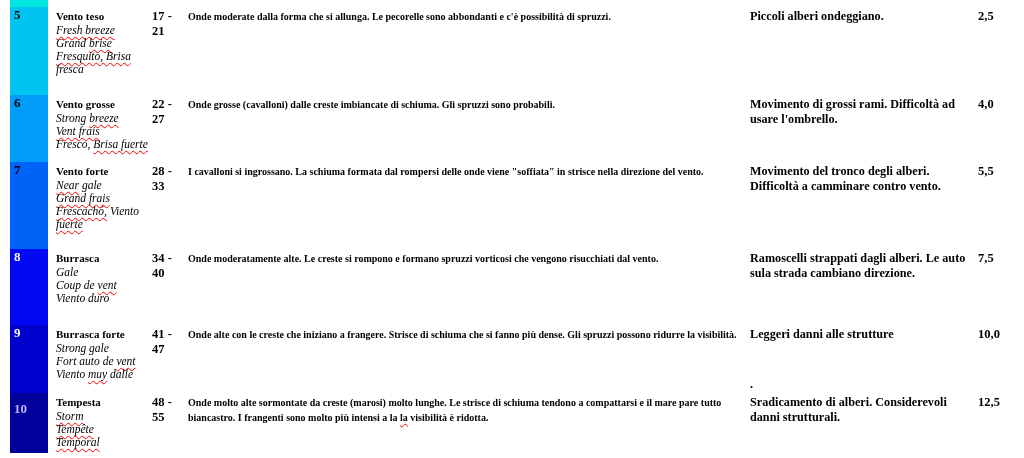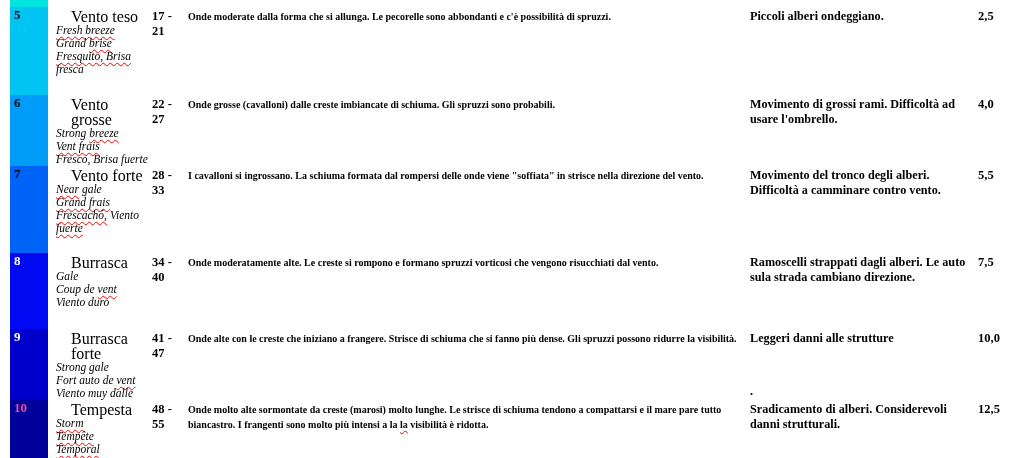--- a/index.html
+++ b/index.html
@@ -7,21 +7,21 @@
   body {
     width:1024px; height:458px; overflow:hidden;
     font-family:"Liberation Serif","DejaVu Serif",serif;
   }
   .page { position:relative; width:1024px; height:458px; background:#ffffff; }
   table.beaufort { border-collapse:collapse; table-layout:fixed; position:absolute; left:10px; top:0; }
   td { vertical-align:top; overflow:hidden; }
   .force-cell { }
   .force-num { display:block; padding:1px 0 0 4px; font-weight:bold; font-size:13px; line-height:14px; }
   .name-cell { padding:2px 2px 0 8px; }
-  .wind-name { font-weight:normal; font-size:16px; line-height:15px;margin-left:15px; }
+  .wind-name { font-weight:bold; font-size:11px; line-height:15px; }
   .foreign { font-style:italic; font-size:11.5px; line-height:13px; white-space:nowrap; }
   .wavy {
     text-decoration-line:underline;
     text-decoration-style:wavy;
     text-decoration-color:#ff0000;
     text-decoration-thickness:1px;
     text-underline-offset:2px;
     text-decoration-skip-ink:none;
   }
   .speed-cell { font-weight:bold; font-size:12.5px; line-height:15px; padding-top:2px;margin-left:19px; }
@@ -160,21 +160,21 @@
     </td>
     <td class="sea-cell"><span>Onde alte con le creste che iniziano a frangere. Strisce di schiuma che si fanno più dense. Gli spruzzi possono ridurre la visibilità.</span></td>
     <td class="land-cell">
       <div class="land-main">Leggeri danni alle strutture</div>
       <div class="land-suffix">.</div>
     </td>
     <td class="value-cell">10,0</td>
   </tr>
         <tr class="row" style="height: 60px;">
     <td class="force-cell" style="background: rgb(0, 0, 155);">
-      <span class="force-num" style="color: #ec4899;">10</span>
+      <span class="force-num" style="color: #c4b5fd; margin-top: 8px;">10</span>
     </td>
     <td class="name-cell">
       <div class="wind-name">Tempesta</div>
       <div class="foreign-names">
               <div class="foreign"><span class="wavy">Storm</span></div>
               <div class="foreign"><span class="wavy">Tempête</span></div>
               <div class="foreign"><span class="wavy">Temporal</span></div>
             </div>
     </td>
     <td class="speed-cell">

